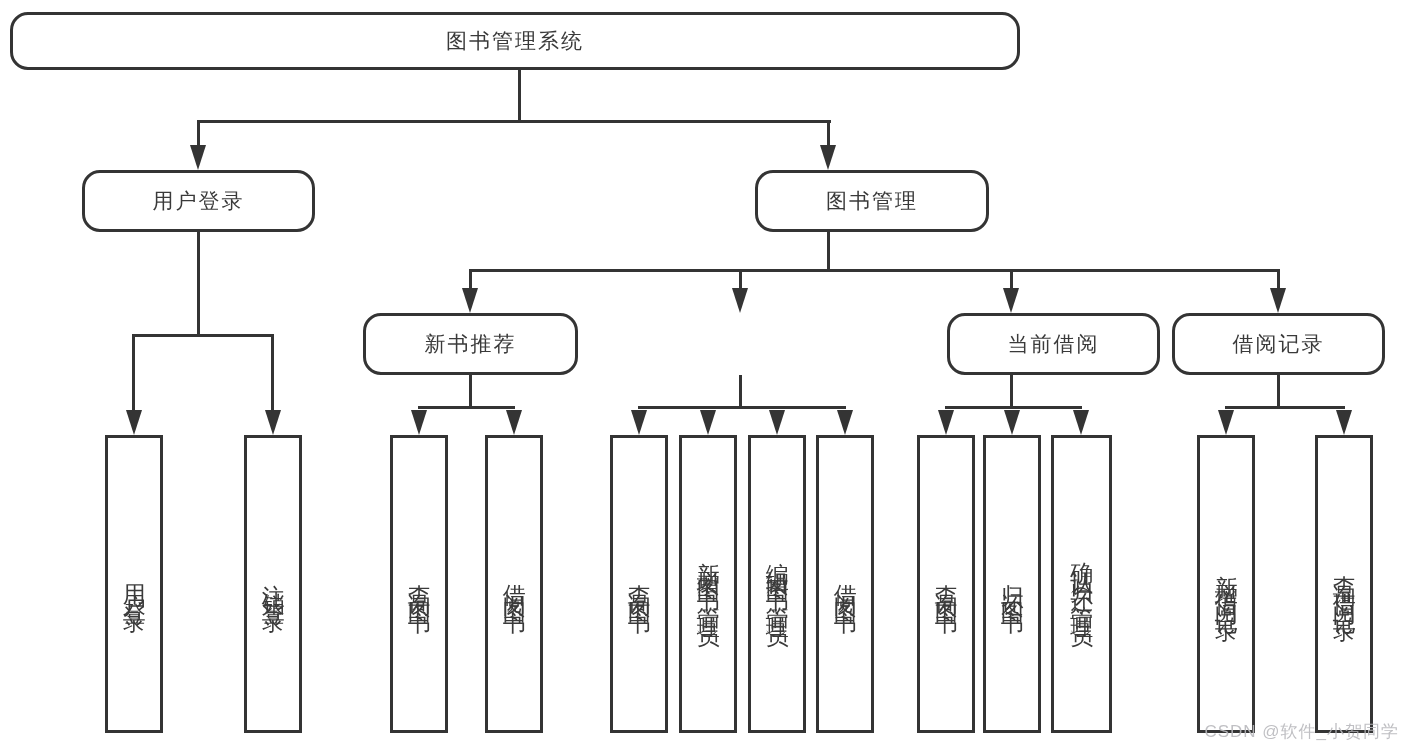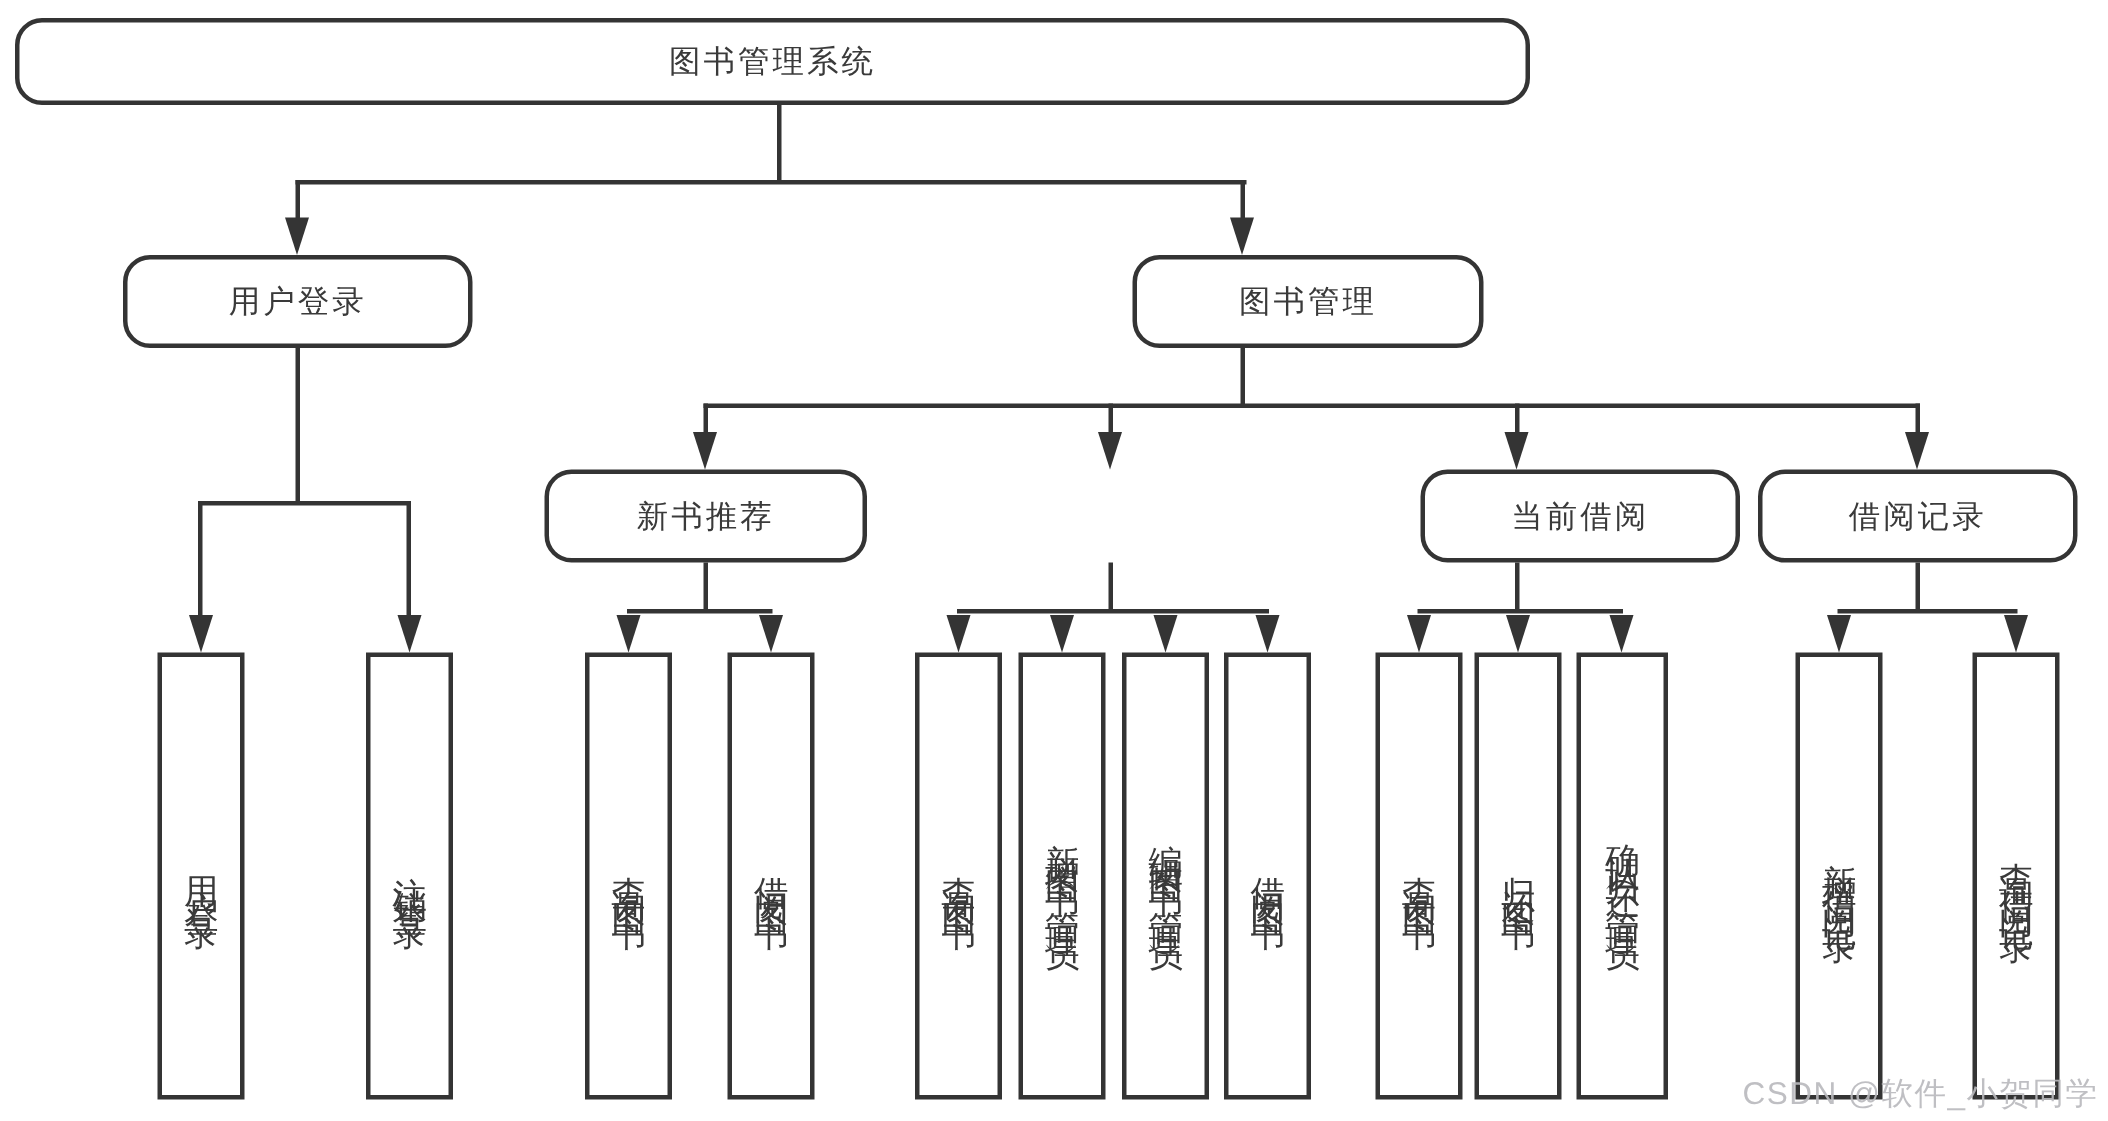--- a/index.html
+++ b/index.html
@@ -36,21 +36,21 @@
     position: absolute;
     width: 0; height: 0;
     border-left: 8px solid transparent;
     border-right: 8px solid transparent;
     border-top: 25px solid #343434;
   }
   .watermark {
     position: absolute;
     right: 6px;
     bottom: 4px;
-    font-size: 21px;
+    font-size: 17px;
     color: #b9b9bd;
     letter-spacing: 1px;
     z-index: 5;
     opacity: 0.9;
   }
 </style>
 </head>
 <body>
 
 <div class="canvas">

